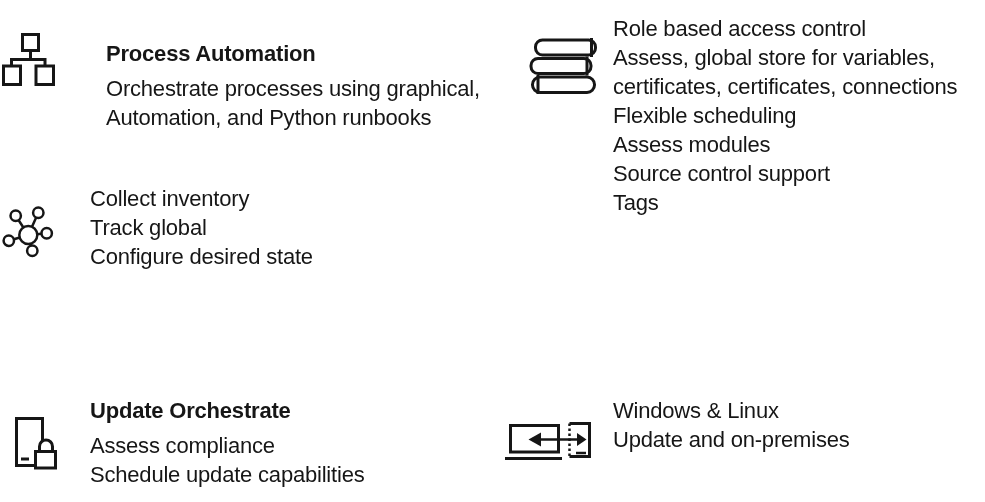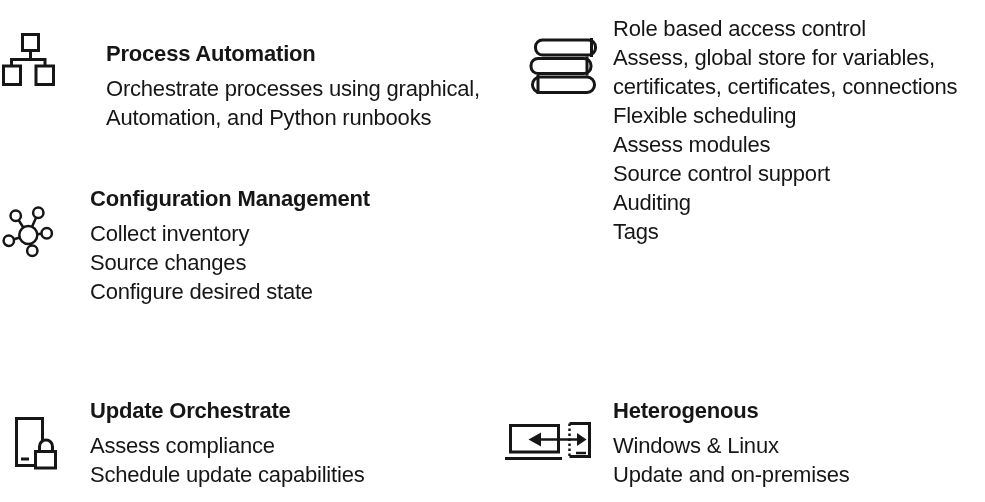--- a/index.html
+++ b/index.html
@@ -55,40 +55,38 @@
     </svg>
   </div>
 
   <div class="block" style="left:613px;top:14px;">
     <div class="line">Role based access control</div>
     <div class="line">Assess, global store for variables,</div>
     <div class="line">certificates, certificates, connections</div>
     <div class="line">Flexible scheduling</div>
     <div class="line">Assess modules</div>
     <div class="line">Source control support</div>
-    <div class="line">Auditing</div>
     <div class="line">Tags</div>
   </div>
 
   <div class="icon" style="left:2px;top:206px;">
     <svg width="52" height="52" viewBox="0 0 52 52" fill="none" stroke="#161616" stroke-width="2.5">
       <path d="M26.3 29 L13.7 9.7 M26.3 29 L36.3 6.7 M26.3 29 L44.7 27.3 M26.3 29 L30.3 44.7 M26.3 29 L6.8 34.7"></path>
       <circle cx="26.3" cy="29" r="9" fill="#ffffff"></circle>
       <circle cx="13.7" cy="9.7" r="5.2" fill="#ffffff"></circle>
       <circle cx="36.3" cy="6.7" r="5.2" fill="#ffffff"></circle>
       <circle cx="44.7" cy="27.3" r="5.2" fill="#ffffff"></circle>
       <circle cx="30.3" cy="44.7" r="5.2" fill="#ffffff"></circle>
       <circle cx="6.8" cy="34.7" r="5.2" fill="#ffffff"></circle>
     </svg>
   </div>
 
   <div class="block" style="left:90px;top:184px;">
-    <div class="title">Configuration Management</div>
     <div class="line">Collect inventory</div>
-    <div class="line">Source changes</div>
+    <div class="line">Track global</div>
     <div class="line">Configure desired state</div>
   </div>
 
   <div class="icon" style="left:13px;top:415px;">
     <svg width="46" height="56" viewBox="0 0 46 56" fill="none" stroke="#161616" stroke-width="3">
       <rect x="3.5" y="3.5" width="26" height="47"></rect>
       <path d="M8 44 H16"></path>
       <path d="M26.5 37 V31.5 a6.5 6.5 0 0 1 13 0 V37" fill="#ffffff"></path>
       <rect x="22.5" y="36.5" width="20" height="16.5" fill="#ffffff"></rect>
     </svg>
@@ -107,18 +105,17 @@
       <path d="M66.5 5.5 H86.5 V38.5 H66.5" stroke-width="3"></path>
       <path d="M66.5 5.5 V38.5" stroke-width="2.5" stroke-dasharray="2.5 2.5"></path>
       <path d="M73 35 H83" stroke-width="2.5"></path>
       <path d="M36 21.5 H76" stroke-width="2.5"></path>
       <polygon points="25.5,21.5 38,14.5 38,28.5" fill="#161616" stroke="none"></polygon>
       <polygon points="83.5,21.5 74,15 74,28" fill="#161616" stroke="none"></polygon>
     </svg>
   </div>
 
   <div class="block" style="left:613px;top:396px;">
-    <div class="title">Heterogenous</div>
     <div class="line">Windows &amp; Linux</div>
     <div class="line">Update and on-premises</div>
   </div>
 
 </div>
 
 </body></html>

